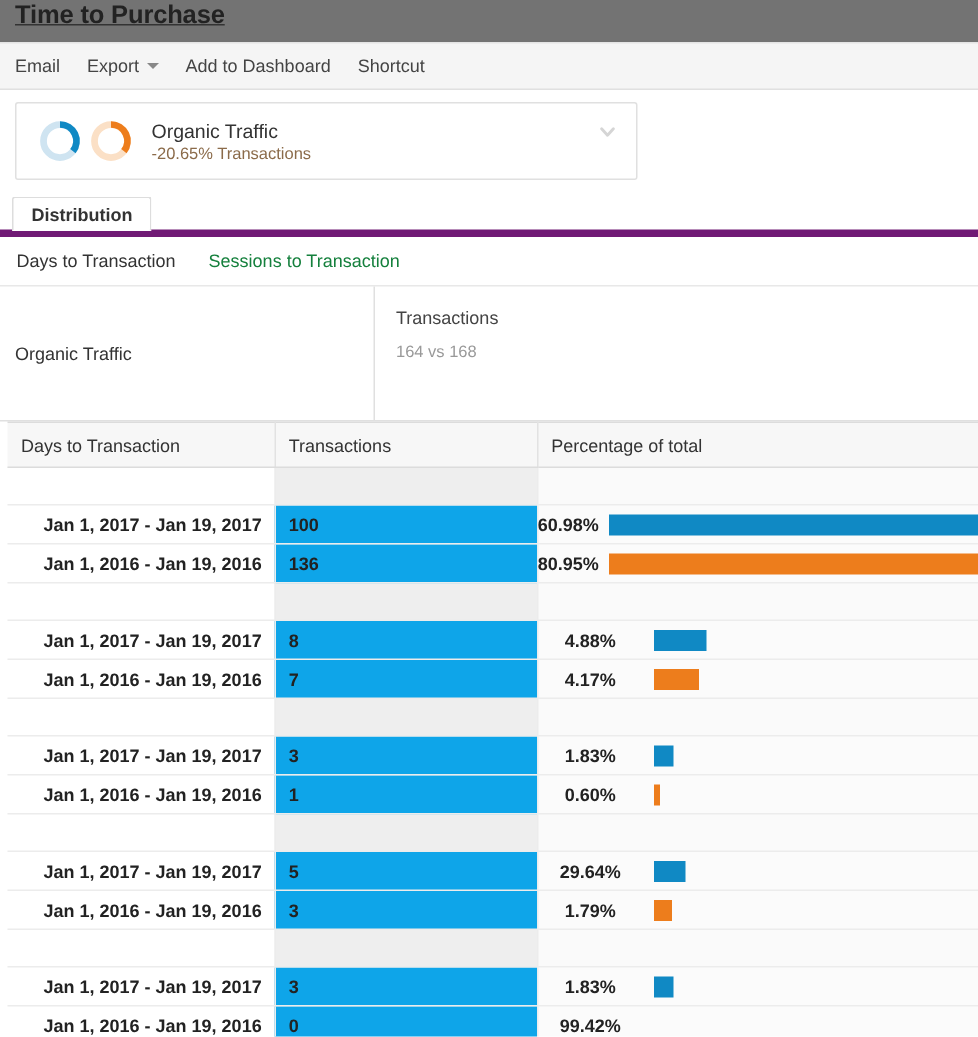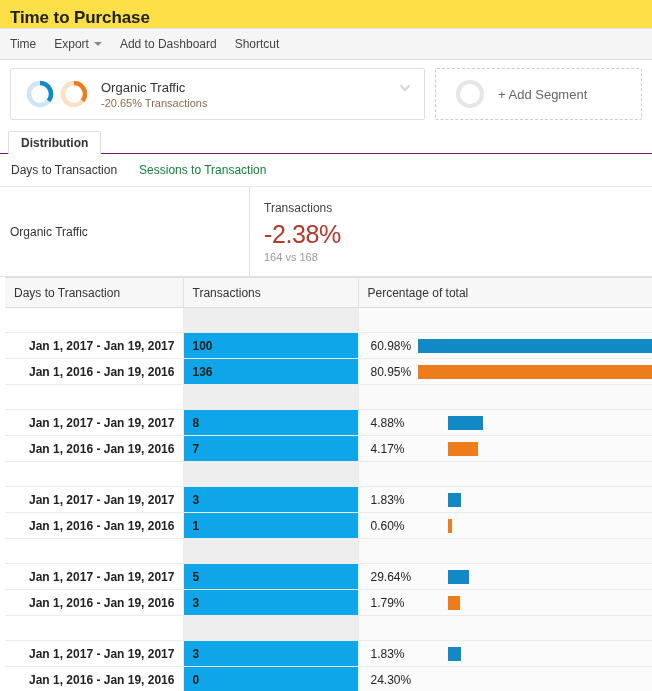--- a/index.html
+++ b/index.html
@@ -15,22 +15,23 @@
     font-size: 12px;
     color: #333333;
     -webkit-font-smoothing: antialiased;
   }
 
   
   .page-title-bar {
     height: 28px;
     padding: 0 10px;
     display: flex;
-    align-items: flex-end;
-    background: #fde047;
+    align-items: flex-start;
+    background: #737373;
+    text-decoration: underline;
   }
   .page-title {
     font-size: 17px;
     font-weight: bold;
     color: #222222;
     letter-spacing: -0.1px;
   }
 
   
   .toolbar {
@@ -125,21 +126,21 @@
     margin-right: 14px;
   }
   .add-segment-label {
     font-size: 13px;
     color: #666666;
   }
 
   
   .tabstrip {
     height: 24px;
-    border-bottom: 1px solid #701a75;
+    border-bottom: 5px solid #701a75;
     display: flex;
     align-items: flex-end;
     padding-left: 8px;
     background: #ffffff;
   }
   .tab {
     height: 23px;
     line-height: 23px;
     padding: 0 12px;
     font-size: 12px;
@@ -254,42 +255,41 @@
   tr.data-row td.num-col { background: #0ea5e9; font-weight: bold; color: #222222; }
   tr.data-row td.pct-col { background: #fbfbfb; padding: 0; }
 
   .pct-cell {
     display: flex;
     align-items: center;
     height: 25px;
   }
   .pct-text {
     width: 74px;
-    text-align: left;
+    text-align: center;
     padding-right: 4px;
-    font-weight: normal;
+    font-weight: bold;
     color: #222222;
     box-sizing: border-box;
-    margin-left: 12px;
   }
   .pct-bar {
     height: 14px;
     margin-left: 3px;
   }
 </style>
 </head>
 <body>
 
 <div class="page-title-bar">
   <div class="page-title">Time to Purchase</div>
 </div>
 
 <div class="toolbar" id="toolbar">
     <div class="toolbar-item">
-      <span>Time</span>
+      <span>Email</span>
     </div>
     <div class="toolbar-item">
       <span>Export</span>
       <span class="caret-down"></span>
     </div>
     <div class="toolbar-item">
       <span>Add to Dashboard</span>
     </div>
     <div class="toolbar-item">
       <span>Shortcut</span>
@@ -311,41 +311,36 @@
     </div>
     <div class="segment-text">
       <div class="segment-name">Organic Traffic</div>
       <div class="segment-sub">-20.65% Transactions</div>
     </div>
     <svg class="segment-chevron" viewBox="0 0 16 16">
       <path d="M3.5 5.5 L8 10.5 L12.5 5.5" fill="none" stroke="#d5d5d5" stroke-width="2.2" stroke-linecap="round" stroke-linejoin="round"></path>
     </svg>
   </div>
 
-  <div class="add-segment">
-    <div class="add-segment-circle"></div>
-    <div class="add-segment-label">+ Add Segment</div>
-  </div>
 
 </div>
 
 <div class="tabstrip">
   <div class="tab">Distribution</div>
 </div>
 
 <div class="subtabs">
   <div class="subtab">Days to Transaction</div>
   <div class="subtab link">Sessions to Transaction</div>
 </div>
 
 <div class="summary">
   <div class="summary-label">Organic Traffic</div>
   <div class="summary-metric">
     <div class="metric-name">Transactions</div>
-    <div class="metric-value">-2.38%</div>
     <div class="metric-compare">164 vs 168</div>
   </div>
 </div>
 
 <div class="table-wrap">
   <table class="data">
     <colgroup>
       <col style="width:178px">
       <col style="width:175px">
       <col style="width:294px">
@@ -471,20 +466,20 @@
               <span class="pct-text">1.83%</span>
               <span class="pct-bar" style="width: 13.176px; background: rgb(16, 137, 196);"></span>
             </div>
           </td>
         </tr>
         <tr class="data-row">
           <td class="dim-col">Jan 1, 2016 - Jan 19, 2016</td>
           <td class="num-col">0</td>
           <td class="pct-col">
             <div class="pct-cell">
-              <span class="pct-text">24.30%</span>
+              <span class="pct-text">99.42%</span>
               <span class="pct-bar" style="width: 0px; background: rgb(237, 125, 28);"></span>
             </div>
           </td>
         </tr>
       </tbody>
   </table>
 </div>
 
 </body></html>

